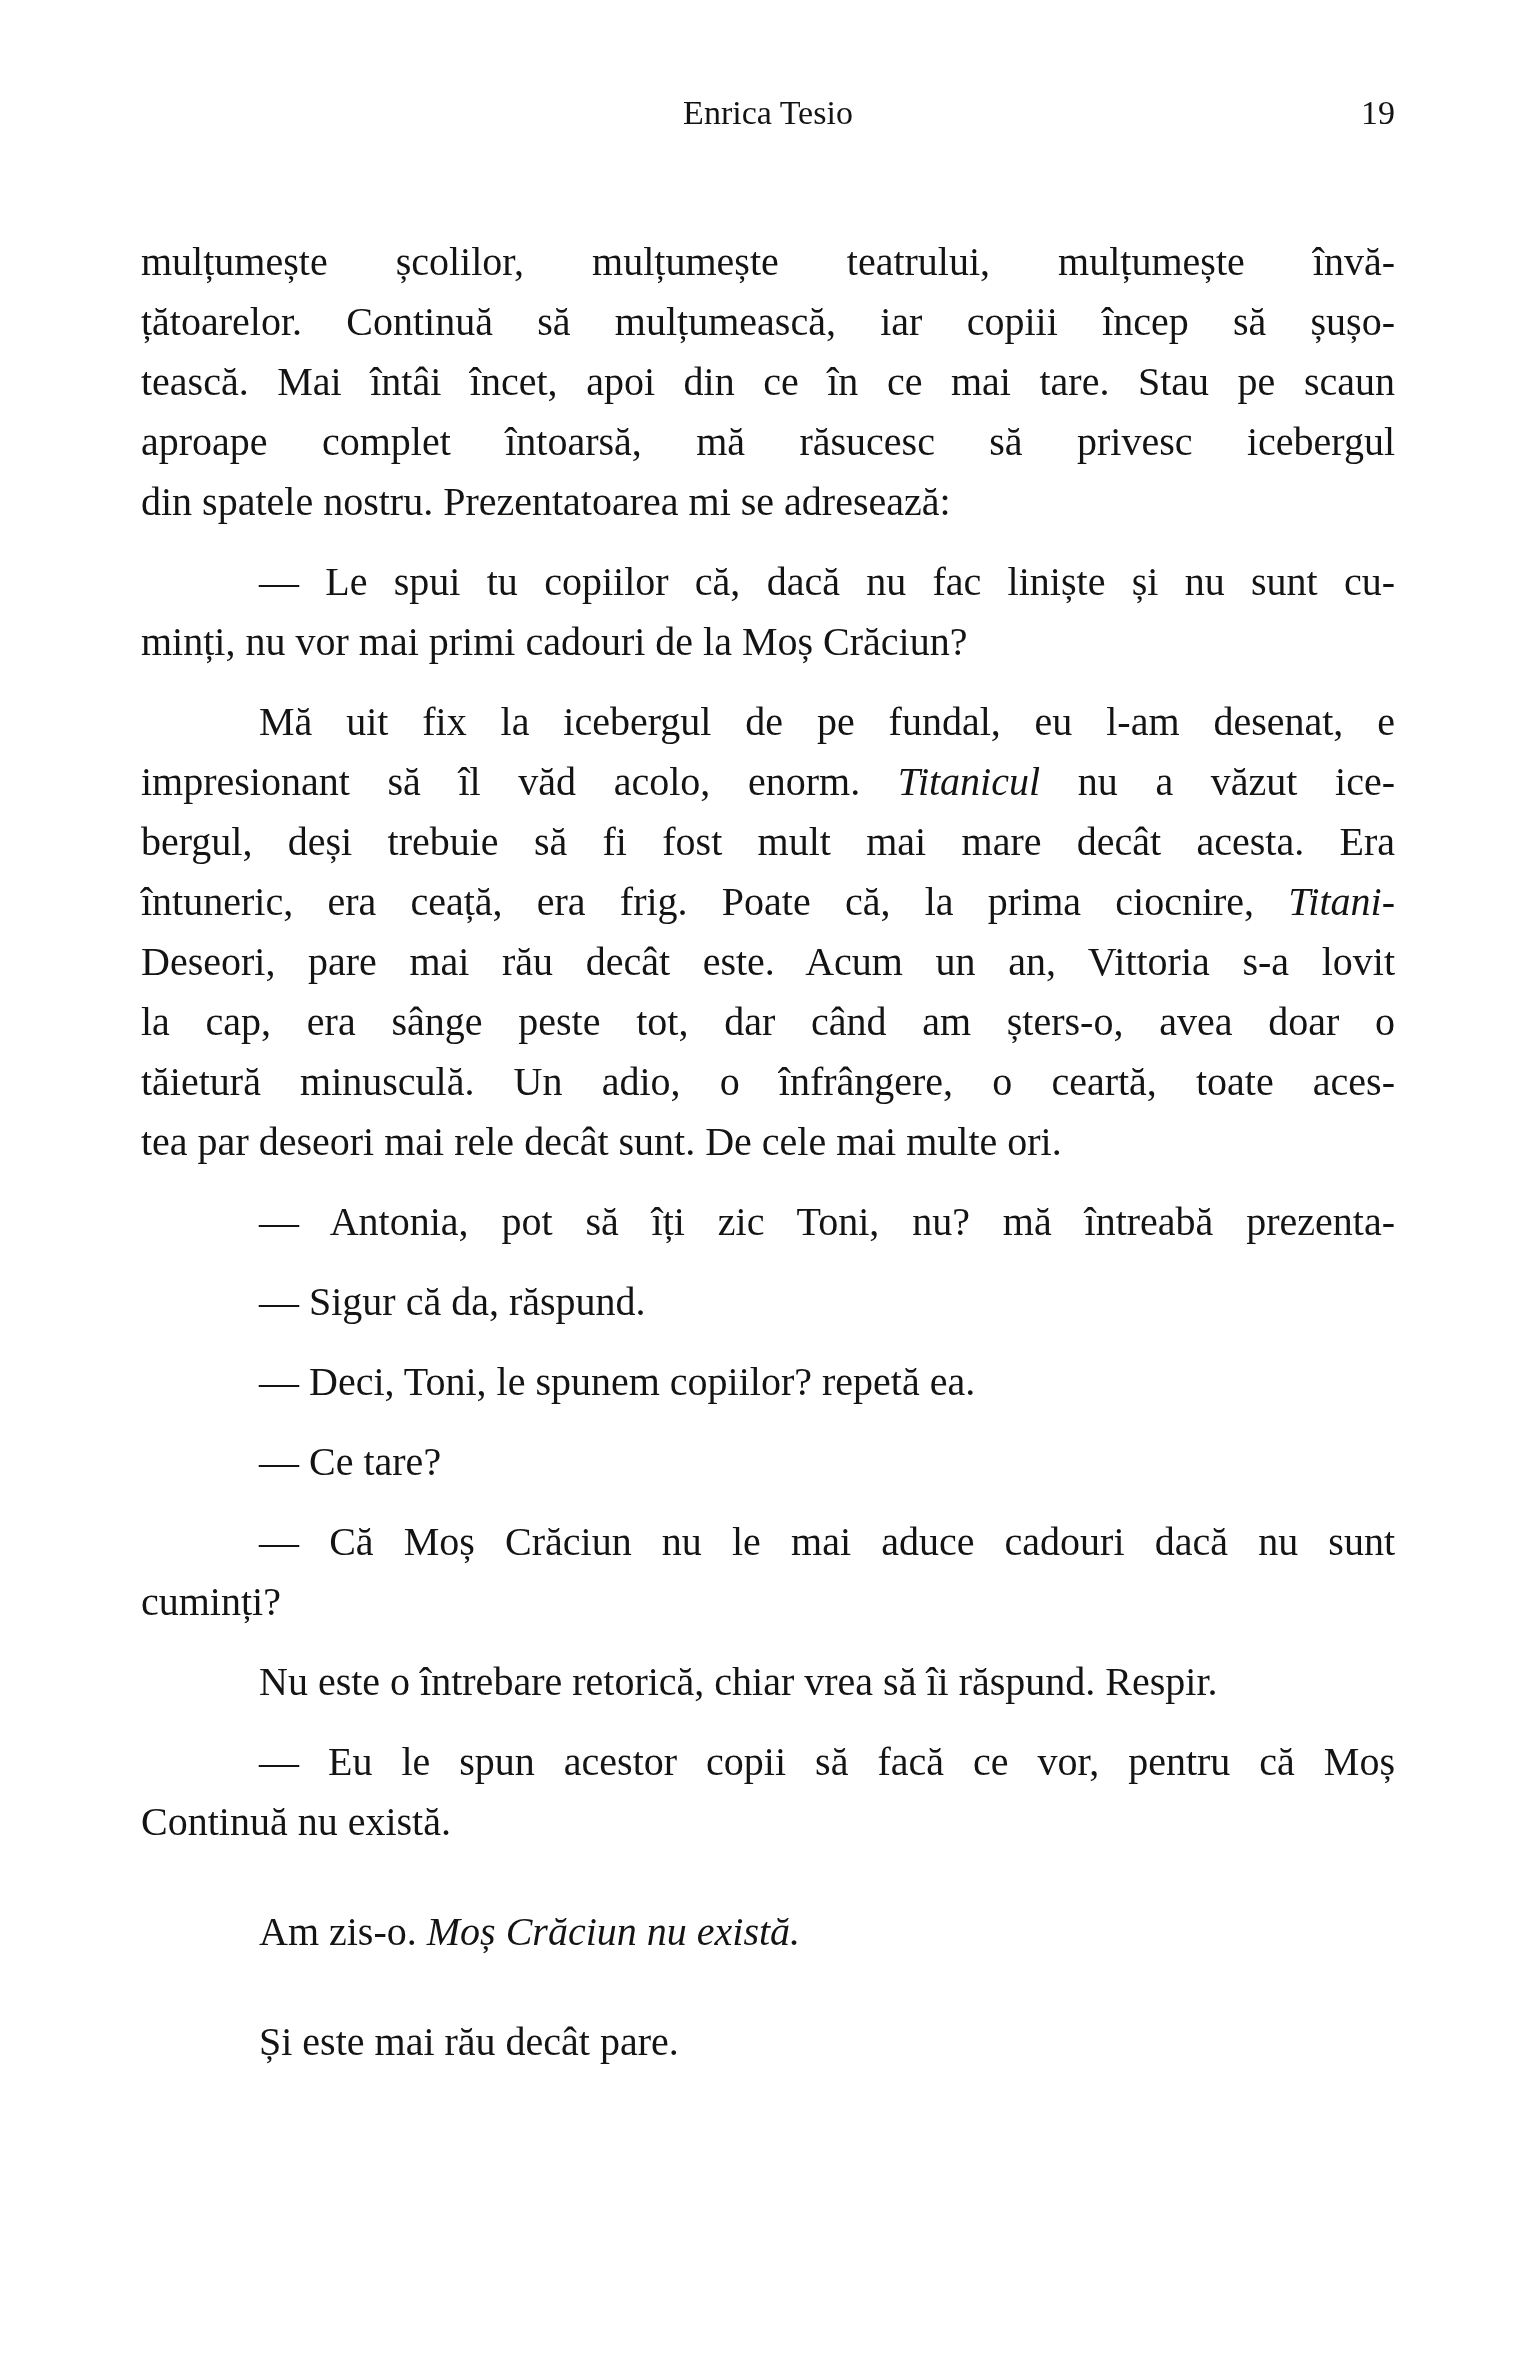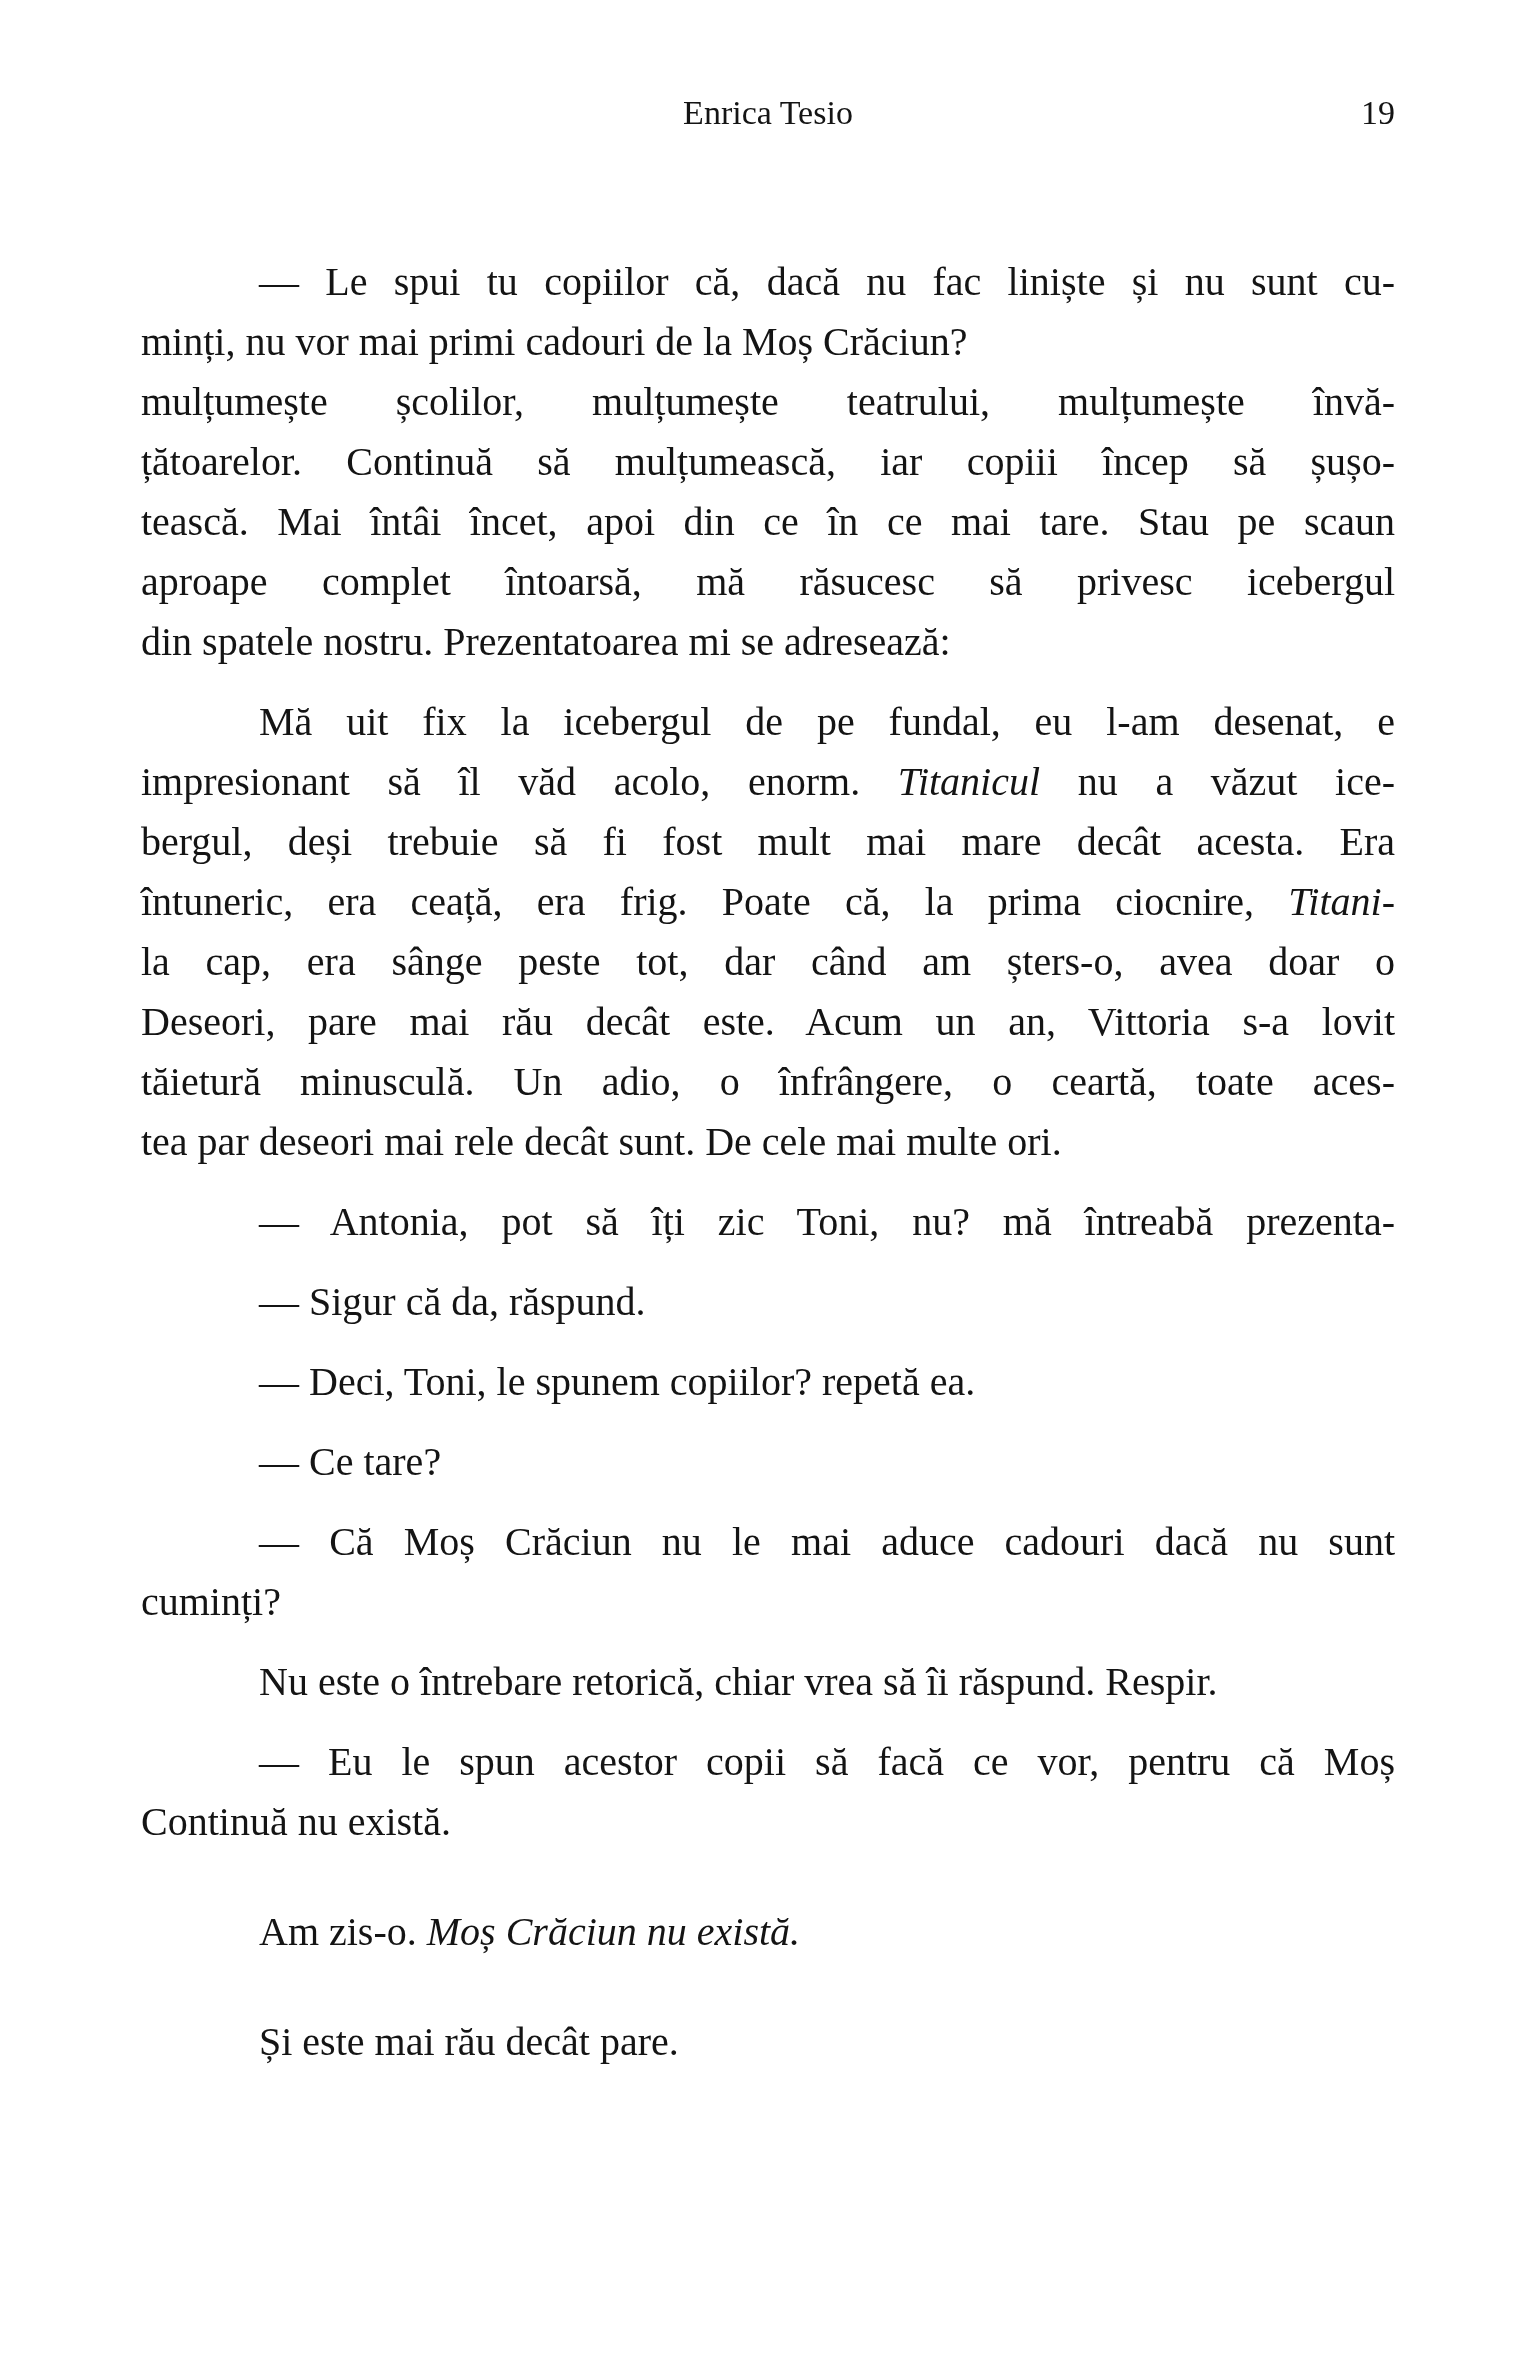--- a/index.html
+++ b/index.html
@@ -59,38 +59,38 @@
 </head>
 <body>
 
 <div class="page">
   <div class="running-head">
     <div class="author">Enrica Tesio</div>
     <div class="pagenum">19</div>
   </div>
 
   <div class="text-block">
-      <div class="para gap-normal">
-        <div class="line j indent"><span>— Le spui tu copiilor că, dacă nu fac liniște și nu sunt cu-</span></div>
-        <div class="line plain"><span>minți, nu vor mai primi cadouri de la Moș Crăciun?</span></div>
-      </div>
       <div class="para gap-none">
         <div class="line j"><span>mulțumește școlilor, mulțumește teatrului, mulțumește învă-</span></div>
         <div class="line j"><span>țătoarelor. Continuă să mulțumească, iar copiii încep să șușo-</span></div>
         <div class="line j"><span>tească. Mai întâi încet, apoi din ce în ce mai tare. Stau pe scaun</span></div>
         <div class="line j"><span>aproape complet întoarsă, mă răsucesc să privesc icebergul</span></div>
         <div class="line plain"><span>din spatele nostru. Prezentatoarea mi se adresează:</span></div>
       </div>
       <div class="para gap-normal">
+        <div class="line j indent"><span>— Le spui tu copiilor că, dacă nu fac liniște și nu sunt cu-</span></div>
+        <div class="line plain"><span>minți, nu vor mai primi cadouri de la Moș Crăciun?</span></div>
+      </div>
+      <div class="para gap-normal">
         <div class="line j indent"><span>Mă uit fix la icebergul de pe fundal, eu l-am desenat, e</span></div>
         <div class="line j"><span>impresionant să îl văd acolo, enorm. </span><span class="it">Titanicul</span><span> nu a văzut ice-</span></div>
         <div class="line j"><span>bergul, deși trebuie să fi fost mult mai mare decât acesta. Era</span></div>
         <div class="line j"><span>întuneric, era ceață, era frig. Poate că, la prima ciocnire, </span><span class="it">Titani-</span></div>
+        <div class="line j"><span>Deseori, pare mai rău decât este. Acum un an, Vittoria s-a lovit</span></div>
         <div class="line j"><span>la cap, era sânge peste tot, dar când am șters-o, avea doar o</span></div>
-        <div class="line j"><span>Deseori, pare mai rău decât este. Acum un an, Vittoria s-a lovit</span></div>
         <div class="line j"><span>tăietură minusculă. Un adio, o înfrângere, o ceartă, toate aces-</span></div>
         <div class="line plain"><span>tea par deseori mai rele decât sunt. De cele mai multe ori.</span></div>
       </div>
       <div class="para gap-normal">
         <div class="line j indent"><span>— Antonia, pot să îți zic Toni, nu? mă întreabă prezenta-</span></div>
       </div>
       <div class="para gap-normal">
         <div class="line plain indent"><span>— Sigur că da, răspund.</span></div>
       </div>
       <div class="para gap-normal">

